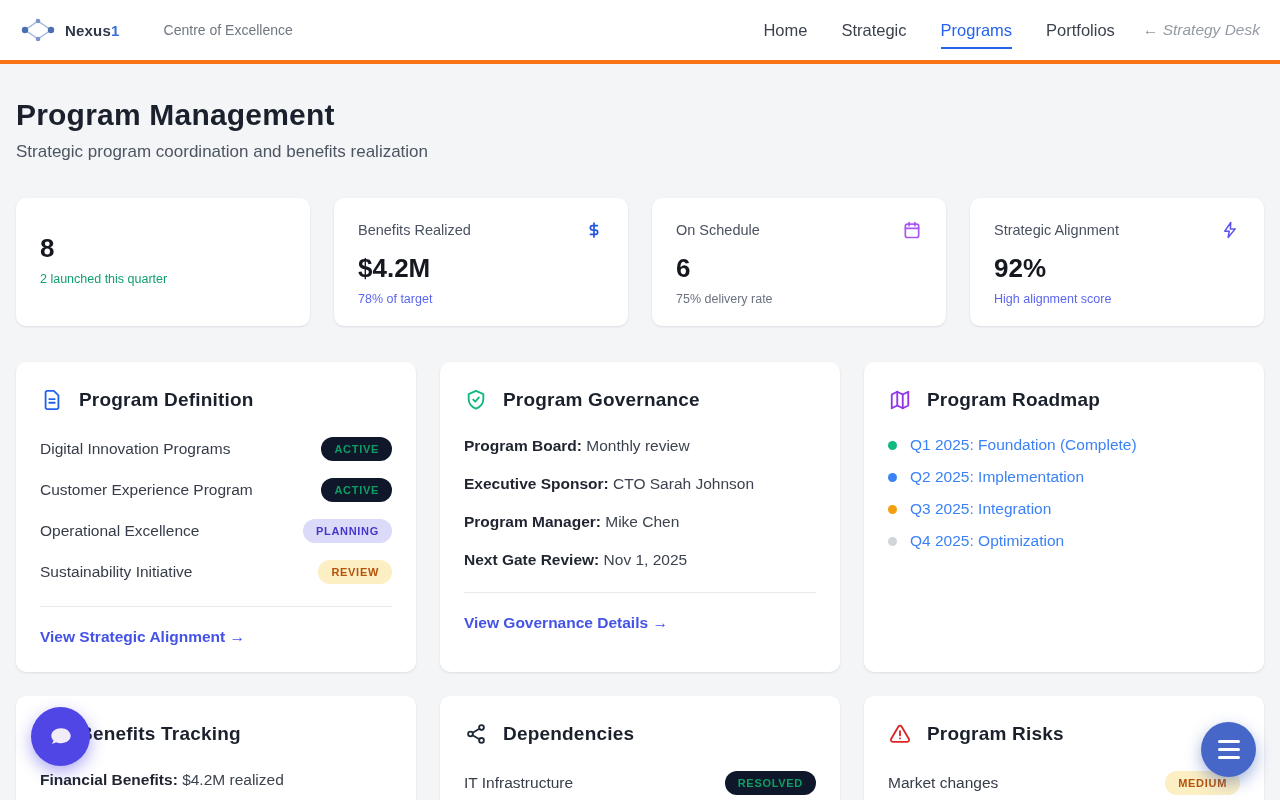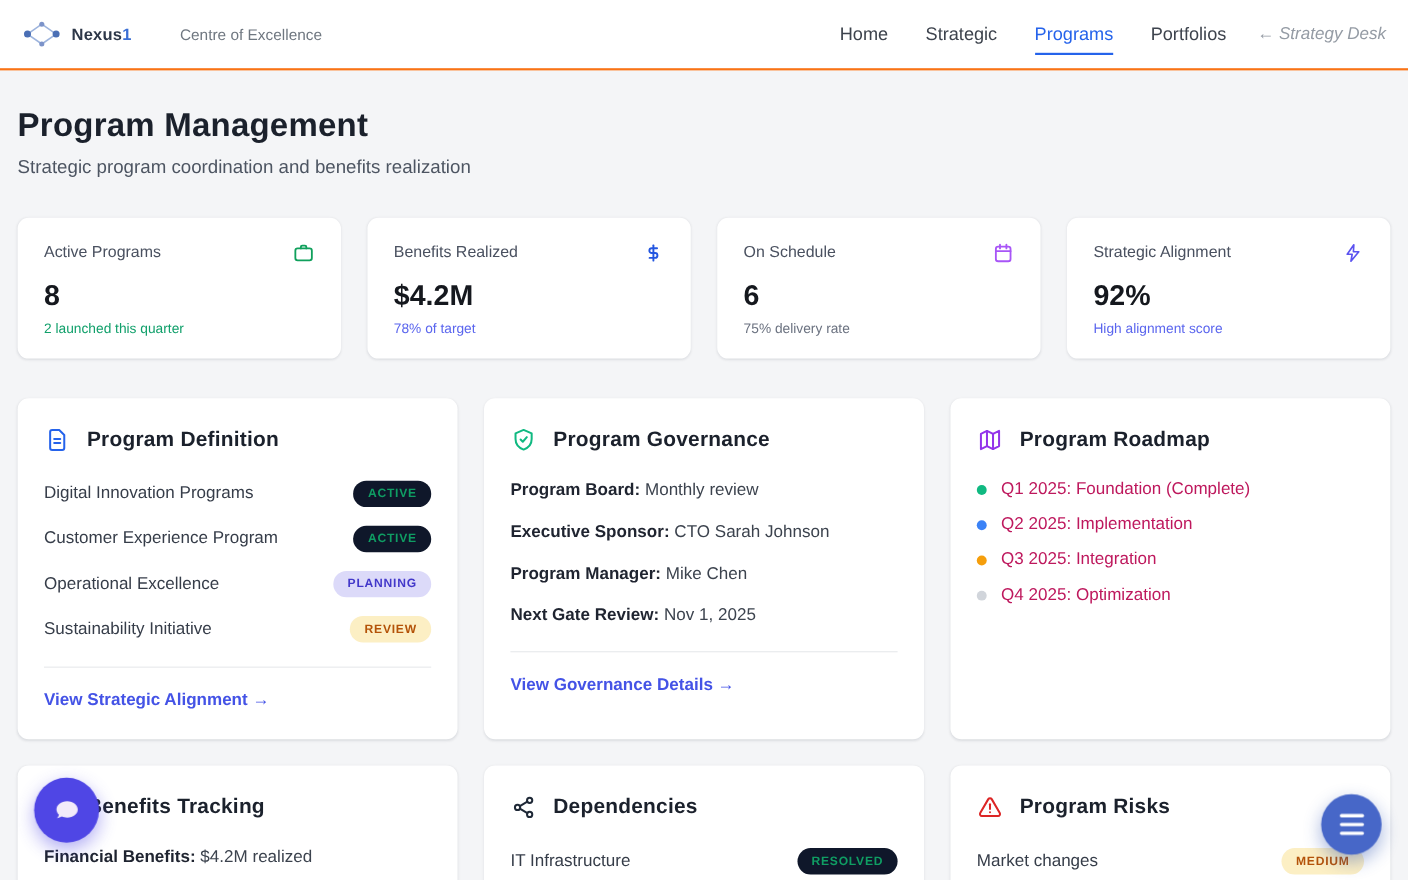--- a/index.html
+++ b/index.html
@@ -4,21 +4,21 @@
 <style>
   * { margin:0; padding:0; box-sizing:border-box; }
   html,body { width:1280px; height:800px; overflow:hidden; }
   body {
     background:#f4f5f7;
     font-family:"Liberation Sans","DejaVu Sans",sans-serif;
     color:#1e2430;
   }
   
   .header {
-    height:64px; background:#ffffff; border-bottom:2px solid #f97316;
+    height:64px; background:#ffffff; border-bottom:4px solid #f97316;
     display:flex; align-items:center; padding:0 20px 0 20px;
   }
   .brand { display:flex; align-items:center; gap:9px; }
   .brand-name { font-size:15px; font-weight:800; color:#2d3748; letter-spacing:.2px; }
   .brand-name .one { color:#3b6fd4; }
   .org-name { margin-left:44px; font-size:14px; color:#6f7780; }
   .nav { margin-left:auto; display:flex; gap:34px; }
   .nav-item { font-size:16.5px; color:#3d434d; font-weight:500; text-decoration:none; cursor:pointer; }
   .nav-item.active { color:#2563eb; position:relative; }
   .nav-item.active::after {
@@ -71,21 +71,21 @@
   .kv-row { margin-bottom:17px; font-size:15.5px; line-height:1.35; }
   .kv-label { font-weight:700; color:#1f2430; }
   .kv-value { color:#3c434e;margin-top:28px; }
   .divider { border:none; border-top:1px solid #e7e9ec; margin:21px 0 0 0; }
   .card-link {
     display:inline-block; margin-top:21px; color:#4453e6; font-weight:600;
     font-size:15.5px; text-decoration:none; cursor:pointer;
   }
   .milestone { display:flex; align-items:center; gap:13px; margin-bottom:14px; }
   .dot { width:9px; height:9px; border-radius:50%; flex:none; }
-  .milestone-text { font-size:15.5px; color:#be185d; }
+  .milestone-text { font-size:15.5px; color:#3b82f6; }
   
   .fab {
     position:fixed; border-radius:50%; display:flex; align-items:center; justify-content:center;
     cursor:pointer; border:none;
   }
   .fab-chat {
     left:31px; top:707px; width:59px; height:59px; background:#4f46e5;
     box-shadow:0 6px 16px rgba(79,70,229,.45);
   }
   .fab-menu {
@@ -123,29 +123,20 @@
 </div>
 
 <div class="hero">
   <h1>Program Management</h1>
   <p>Strategic program coordination and benefits realization</p>
 </div>
 
 <div class="stats">
 
   <div class="stat-card">
-    <div class="stat-top">
-      <span class="stat-label">Active Programs</span>
-      <span class="stat-icon">
-        <svg width="20" height="20" viewBox="0 0 24 24" fill="none" stroke="#10a05c" stroke-width="2" stroke-linecap="round" stroke-linejoin="round">
-          <rect x="3" y="7" width="18" height="13" rx="2.5"></rect>
-          <path d="M9 7V5.5A1.5 1.5 0 0 1 10.5 4h3A1.5 1.5 0 0 1 15 5.5V7"></path>
-        </svg>
-      </span>
-    </div>
     <div class="stat-value">8</div>
     <div class="stat-sub sub-green">2 launched this quarter</div>
   </div>
 
   <div class="stat-card">
     <div class="stat-top">
       <span class="stat-label">Benefits Realized</span>
       <span class="stat-icon">
         <svg width="16" height="16" viewBox="0 0 24 24" fill="none" stroke="#2356e0" stroke-width="2.6" stroke-linecap="round">
           <line x1="12" y1="1.5" x2="12" y2="22.5"></line>

